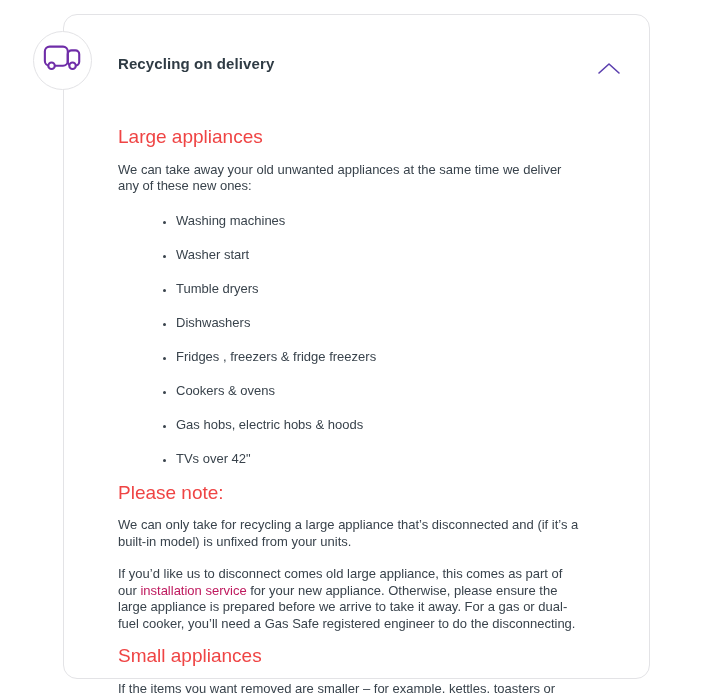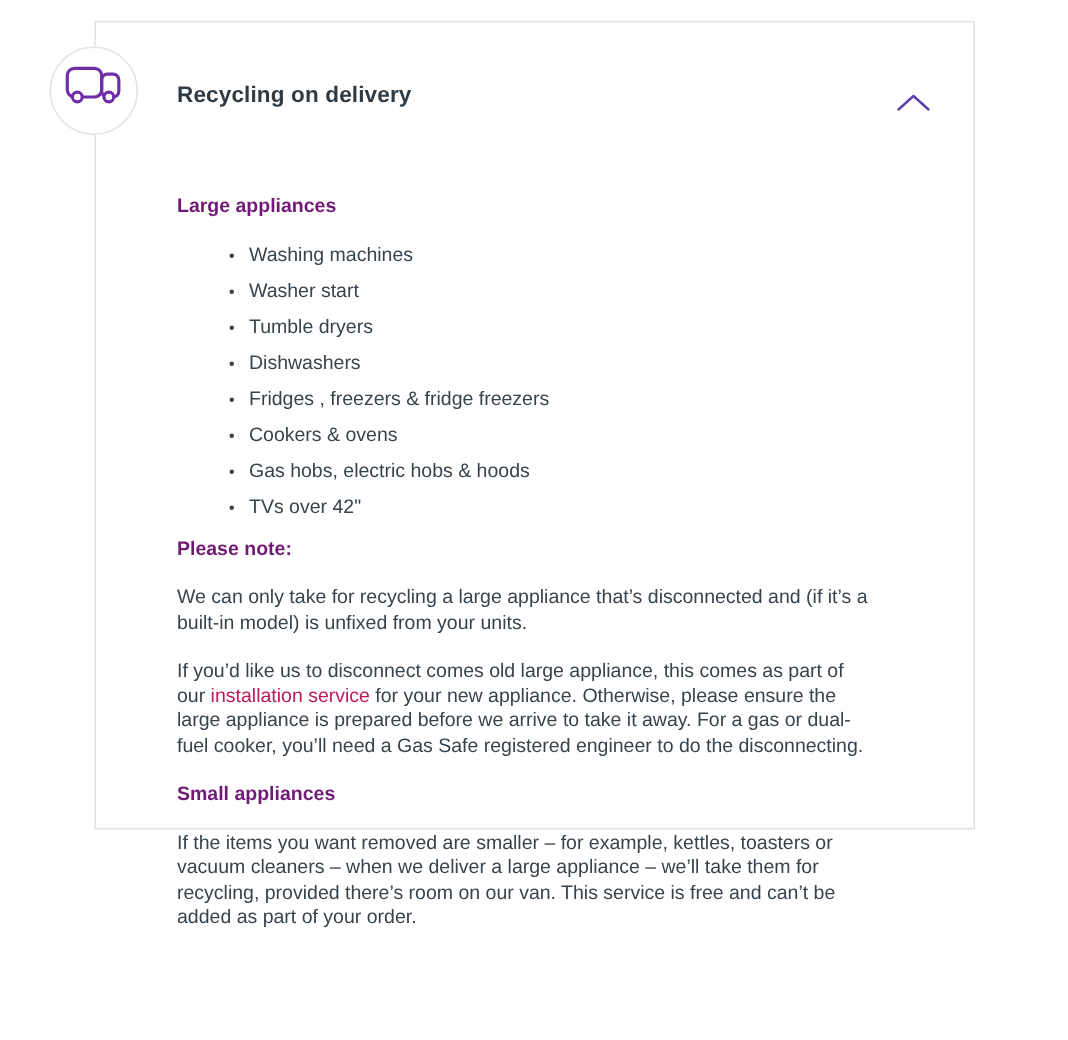--- a/index.html
+++ b/index.html
@@ -6,24 +6,24 @@
   body {
     width: 712px; height: 693px;
     background: #ffffff;
     font-family: "Liberation Sans", sans-serif;
     -webkit-font-smoothing: antialiased;
   }
   .page { position: relative; width: 712px; height: 693px; background: #fff; overflow: hidden; }
 
   .card {
     position: absolute; left: 63px; top: 14px;
-    width: 587px; height: 539px;
+    width: 587px; height: 665px;
     background: #fff;
     border: 1px solid #e3e3e6;
-    border-radius: 0;
+    border-radius: 14px;
     box-sizing: border-box;
   }
 
   .icon-circle {
     position: absolute; left: 33px; top: 31px;
     width: 59px; height: 59px;
     background: #fff;
     border: 1px solid #e3e3e6;
     border-radius: 50%;
     box-sizing: border-box;
@@ -47,32 +47,32 @@
     cursor: pointer;
   }
 
   .card-body {
     position: absolute; left: 54px; top: 114px;
     width: 466px;
     font-size: 13px; line-height: 16.5px;
     color: #39434c;
   }
   .card-body h3 {
-    font-size: 13px; font-weight: 700;
-    color: #701a75;
+    font-size: 19px; font-weight: 400;
+    color: #ef4444;
     margin: 0 0 16px 0;
   }
   .card-body p { margin: 0 0 16px 0; }
   .card-body ul {
     margin: 12px 0 12px 0;
     padding-left: 40px;
   }
   .card-body li {
     line-height: 16px;
-    margin: 8px;
+    margin: 18px;
   }
   .card-body li::marker { font-size: 11px; }
 
   a.inline-link {
     color: #be185d;
     text-decoration: none;
     cursor: pointer;
   }
 </style>
 </head>
@@ -89,20 +89,21 @@
     <span class="chevron">
       <svg width="24" height="14" viewBox="0 0 24 14">
         <polyline points="2,12 12,3 22,12" fill="none" stroke="#5b3fae" stroke-width="1.6" stroke-linecap="round" stroke-linejoin="round"></polyline>
       </svg>
     </span>
 
     <div class="card-body">
 
       <h3>Large appliances</h3>
 
+      <p>We can take away your old unwanted appliances at the same time we deliver any of these new ones:</p>
 
       <ul>
         <li>Washing machines</li>
         <li>Washer start</li>
         <li>Tumble dryers</li>
         <li>Dishwashers</li>
         <li>Fridges , freezers &amp; fridge freezers</li>
         <li>Cookers &amp; ovens</li>
         <li>Gas hobs, electric hobs &amp; hoods</li>
         <li>TVs over 42"</li>

